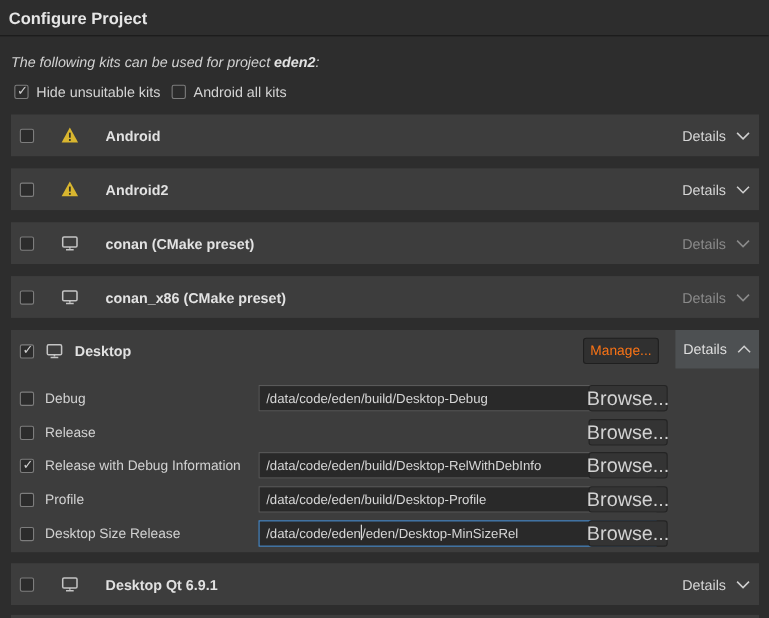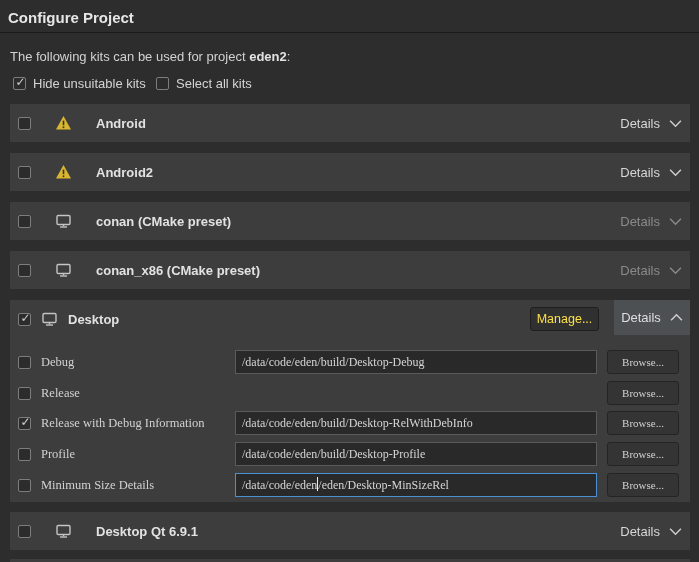--- a/index.html
+++ b/index.html
@@ -5,21 +5,21 @@
   * { margin:0; padding:0; box-sizing:border-box; }
   html,body { background:#2d2d2d; }
   .page {
     position:relative; width:699px; height:562px; overflow:hidden;
     background:#2d2d2d;
     font-family:"Liberation Sans","DejaVu Sans",sans-serif;
     color:#d4d4d4; font-size:13px;
   }
   .title { position:absolute; left:8px; top:9px; font-size:15px; font-weight:bold; color:#e6e6e6; }
   .title-sep { position:absolute; left:0; top:32px; width:699px; height:1px; background:#1a1a1a; }
-  .intro { position:absolute; left:10px; top:49px; font-size:13px; color:#d2d2d2; }
+  .intro { position:absolute; left:10px; top:49px; font-size:13px; color:#d2d2d2;font-style:italic; }
   .intro b { color:#e2e2e2; }
 
   
   .checkbox {
     width:13px; height:13px; border:1px solid #7d7d7d; border-radius:2px;
     background:#2c2c2c; position:relative; flex:0 0 auto; cursor:default;
   }
   .checkbox .check {
     position:absolute; left:0; top:-2px; width:13px; height:13px;
     font-size:12px; line-height:13px; text-align:center; color:#cfcfcf;
@@ -51,44 +51,44 @@
   .details-btn.disabled { color:#8a8a8a; }
   .details-btn.disabled svg { stroke:#8a8a8a; }
   .chev { width:13px; height:9px; stroke:#cfcfcf; fill:none; stroke-width:1.6; }
 
   
   .desktop-box { position:absolute; left:10px; top:300px; width:680px; height:202px; background:#3d3d3d; }
   .desktop-header { position:absolute; left:8px; top:0; height:38px; display:flex; align-items:center; gap:10px; }
   .manage-btn {
     position:absolute; left:520px; top:7px; width:69px; height:24px;
     background:#303030; border:1px solid #1f1f1f; border-radius:3px;
-    color:#fde047; font-size:12.5px; display:flex; align-items:center; justify-content:center;
+    color:#f97316; font-size:12.5px; display:flex; align-items:center; justify-content:center;
     cursor:default;
   }
   .details-active {
     position:absolute; left:604px; top:0; width:76px; height:35px;
     background:#4d5052; display:flex; align-items:center; justify-content:center; gap:9px;
     color:#dedede; font-size:13px; cursor:default;
   }
-  .cfg-row { position:absolute; left:8px; width:661px; height:24px; display:flex; align-items:center;font-family:Liberation Serif, serif; }
+  .cfg-row { position:absolute; left:8px; width:589px; height:24px; display:flex; align-items:center; }
   .cfg-row .checkbox { margin-right:10px; }
   .cfg-label { font-size:12.5px; color:#d2d2d2; white-space:nowrap; }
   .cfg-input {
     position:absolute; left:217px; top:0; width:362px; height:24px;
     background:#292929; border:1px solid #5a5a5a; color:#d6d6d6;
     font-family:inherit; font-size:12px; padding:0 6px; outline:none;
   }
   .cfg-input.focused-box {
     border:1px solid #4a90d2; line-height:22px; white-space:nowrap; overflow:hidden;
   }
   .caret { display:inline-block; width:1px; height:14px; background:#ececec; vertical-align:-2px; }
   .browse-btn {
     position:absolute; right:0; top:0; width:72px; height:24px;
     background:#343434; border:1px solid #242424; border-radius:3px;
-    color:#d2d2d2; font-size:11px; display:flex; align-items:center; justify-content:center;
+    color:#d2d2d2; font-size:18px; display:flex; align-items:center; justify-content:center;
     cursor:default;
   }
   .bottom-strip { position:absolute; left:10px; top:559px; width:680px; height:3px; background:#3d3d3d; }
 </style>
 </head>
 <body>
 
 <div class="page">
 
   <div class="title">Configure Project</div>
@@ -98,21 +98,21 @@
 
   <div class="cb-inline cb-hide">
     <span class="checkbox">
         <span class="check">✓</span>
       </span>
     <span>Hide unsuitable kits</span>
   </div>
 
   <div class="cb-inline cb-select">
     <span class="checkbox"></span>
-    <span>Select all kits</span>
+    <span>Android all kits</span>
   </div>
 
 
   <div class="kit-row" style="top:104px">
     <span class="checkbox"></span>
     <svg class="kit-icon" viewBox="0 0 17 16">
       <polygon points="8.5,1 16,14.5 1,14.5" fill="#d9b62f"></polygon>
       <rect x="7.7" y="5.6" width="1.6" height="4.6" fill="#33332a"></rect>
       <rect x="7.7" y="11.4" width="1.6" height="1.7" fill="#33332a"></rect>
     </svg>
@@ -227,21 +227,21 @@
       <span class="checkbox"></span>
       <span class="cfg-label">Profile</span>
       <input class="cfg-input" value="/data/code/eden/build/Desktop-Profile" style="">
       <span class="browse-btn">
           <span>Browse...</span>
         </span>
     </div>
 
     <div class="cfg-row" style="top:173px">
       <span class="checkbox"></span>
-      <span class="cfg-label">Minimum Size Details</span>
+      <span class="cfg-label">Desktop Size Release</span>
       <div class="cfg-input focused-box"><span>/data/code/eden</span><span class="caret"></span><span>/eden/Desktop-MinSizeRel</span></div>
       <span class="browse-btn">
           <span>Browse...</span>
         </span>
     </div>
   </div>
 
   <div class="kit-row" style="top:512px">
     <span class="checkbox"></span>
     <svg class="kit-icon" viewBox="0 0 17 16">

